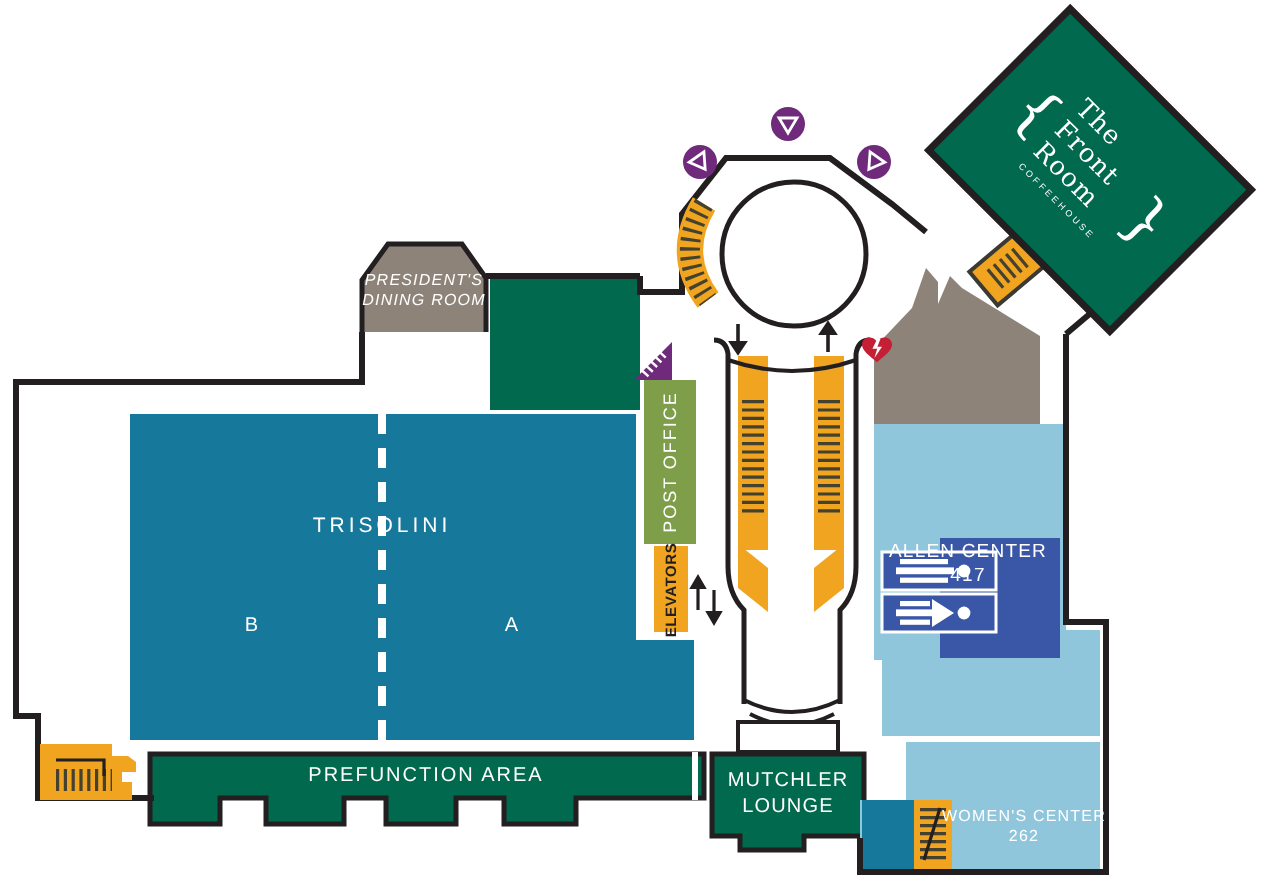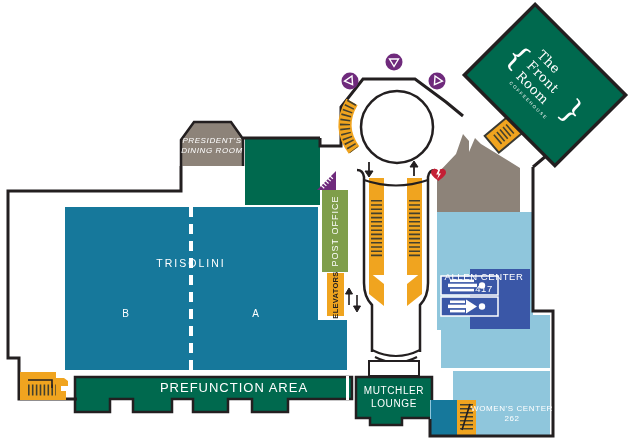--- a/index.html
+++ b/index.html
@@ -159,21 +159,21 @@
 
 
 <div class="lbl vert" style="left:336px;top:231px;font-size:9px;letter-spacing:1px;">POST OFFICE</div>
 
 <div class="lbl vert" style="left:336px;top:295px;font-size:7.5px;color:#231f20;font-weight:bold;letter-spacing:.3px;">ELEVATORS</div>
 
 <div class="lbl" style="left:191px;top:264px;font-size:10.5px;letter-spacing:2px;">TRISOLINI</div>
 <div class="lbl" style="left:126px;top:313px;font-size:10px;">B</div>
 <div class="lbl" style="left:256px;top:313px;font-size:10px;">A</div>
 
-<div class="lbl" style="left:213px;top:388px;font-size:13px;letter-spacing:1px;margin-left:21px;">PREFUNCTION AREA</div>
+<div class="lbl" style="left:213px;top:388px;font-size:10px;letter-spacing:1px;">PREFUNCTION AREA</div>
 
 <div class="lbl" style="left:394px;top:397px;font-size:10px;">MUTCHLER
 LOUNGE</div>
 
 
 <div class="lbl" style="left:484px;top:247px;font-size:9.5px;margin-top:36px;">ALLEN CENTER
 417</div>
 
 
 <div class="lbl" style="left:512px;top:414px;font-size:8px;">WOMEN'S CENTER

